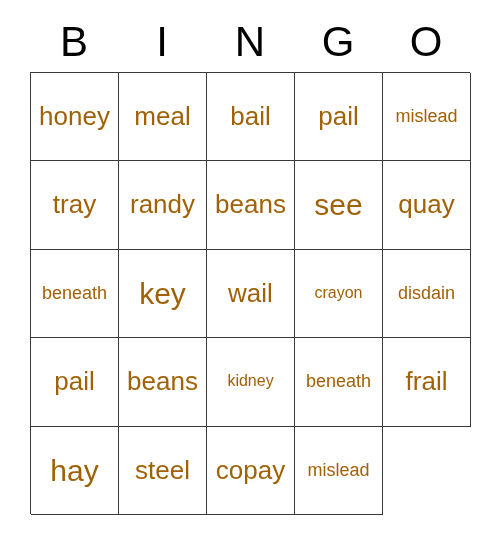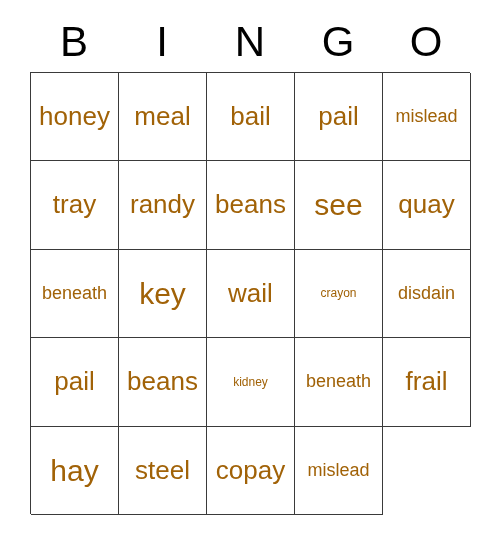--- a/index.html
+++ b/index.html
@@ -75,21 +75,21 @@
     white-space: nowrap;
     line-height: 1.05;
     color: #a16207;
     text-align: center;
   }
 
   
   .len-3 { font-size: 30px; }
   .len-4 { font-size: 26px; }
   .len-5 { font-size: 26px; }
-  .len-6 { font-size: 12px; }
+  .len-6 { font-size: 16px; }
   .len-7 { font-size: 18px; }
 </style>
 </head>
 <body>
 
 <div id="bingo-card">
 
   <div id="bingo-header">
     <div class="header-letter">B</div>
     <div class="header-letter">I</div>

